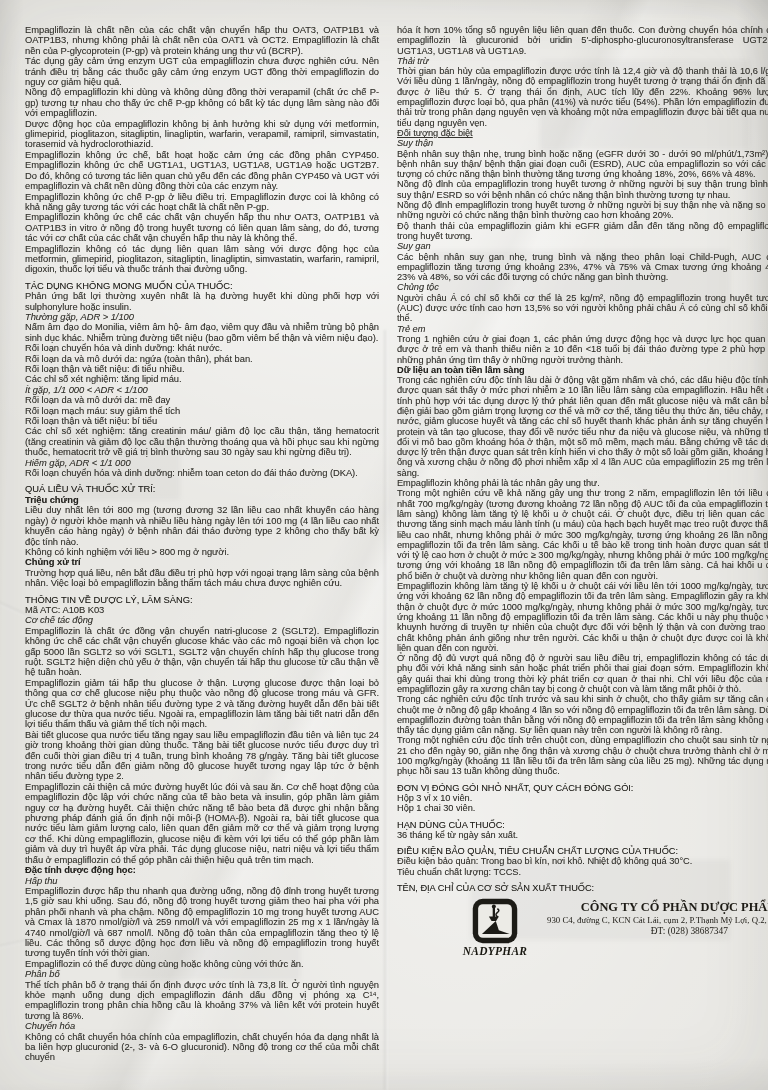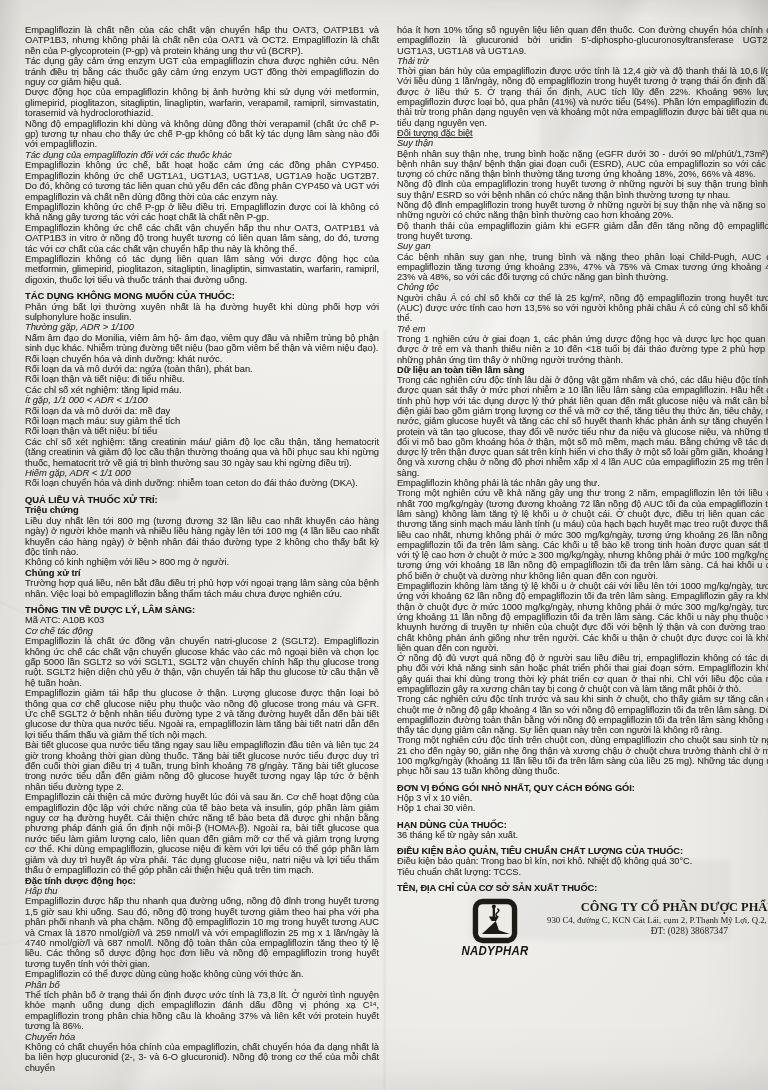--- a/index.html
+++ b/index.html
@@ -33,26 +33,26 @@
     background:linear-gradient(to bottom, rgba(0,0,0,0.07), rgba(255,255,255,0.35)); }
   .ghost {
     position:absolute; pointer-events:none; background:rgba(88,88,84,0.05);
     filter:blur(2.5px); border-radius:3px;
   }
   .col { position:absolute; top:25px; }
   .col-left  { left:25px;  width:354px; font-size:9.4px; line-height:10.4px; }
   .col-right { left:397px; width:384px; font-size:9.25px; line-height:10.3px; }
   .col p { margin:0; text-align:justify; letter-spacing:-0.05px;
            text-shadow:0 0 0.5px rgba(40,38,32,0.35); }
-  .t-h  { font-weight:bold; color:#1d1c18; margin-top:6px !important; text-align:center; }
+  .t-h  { font-weight:normal; color:#1d1c18; margin-top:6px !important; text-align:center; }
   .t-b  { font-weight:bold; color:#23221e; }
   .t-i  { font-style:italic; }
   .t-iu { text-decoration:underline; }
   .mfr { display:flex; align-items:flex-start; margin-top:5px; margin-left:58px; gap:12px; width:330px; }
-  .logo-box { width:80px; text-align:center; flex:0 0 auto; }
+  .logo-box { width:80px; text-align:center; flex:0 0 auto;font-family:Liberation Serif, serif; }
   .logo-name { font-weight:bold; font-style:italic; font-size:12px; color:#17160f;
                letter-spacing:0.3px; transform:scaleX(0.95); margin-top:-1px; }
   .company { flex:1; font-family:"Liberation Serif", serif; color:#1d1b15; text-align:center; padding-top:4px; }
   .company-name { font-weight:bold; font-size:12.4px; white-space:nowrap; }
   .company-address { font-size:8.8px; white-space:nowrap; margin-top:2px; }
   .company-phone { font-size:9.4px; margin-top:1px; }
 </style>
 </head>
 <body>
 
@@ -63,23 +63,22 @@
   <div class="crease d2"></div>
   <div class="ghost" style="left:540px; top:60px; width:210px; height:90px;"></div>
   <div class="ghost" style="left:430px; top:250px; width:300px; height:60px;"></div>
   <div class="ghost" style="left:60px;  top:430px; width:120px; height:70px;"></div>
   <div class="ghost" style="left:470px; top:860px; width:260px; height:80px;"></div>
   <div class="ghost" style="left:120px; top:940px; width:180px; height:40px;"></div>
 
   <div class="col col-left" id="col-left">
       <p class="t-p">Empagliflozin là chất nền của các chất vận chuyển hấp thu OAT3, OATP1B1 và OATP1B3, nhưng không phải là chất nền của OAT1 và OCT2. Empagliflozin là chất nền của P-glycoprotein (P-gp) và protein kháng ung thư vú (BCRP).</p>
       <p class="t-p">Tác dụng gây cảm ứng enzym UGT của empagliflozin chưa được nghiên cứu. Nên tránh điều trị bằng các thuốc gây cảm ứng enzym UGT đồng thời empagliflozin do nguy cơ giảm hiệu quả.</p>
+      <p class="t-p">Nồng độ empagliflozin khi dùng và không dùng đồng thời verapamil (chất ức chế P-gp) tương tự nhau cho thấy ức chế P-gp không có bất kỳ tác dụng lâm sàng nào đối với empagliflozin.</p>
       <p class="t-p">Dược động học của empagliflozin không bị ảnh hưởng khi sử dụng với metformin, glimepirid, pioglitazon, sitagliptin, linagliptin, warfarin, verapamil, ramipril, simvastatin, torasemid và hydroclorothiazid.</p>
-      <p class="t-p">Nồng độ empagliflozin khi dùng và không dùng đồng thời verapamil (chất ức chế P-gp) tương tự nhau cho thấy ức chế P-gp không có bất kỳ tác dụng lâm sàng nào đối với empagliflozin.</p>
-      <p class="t-i">Tác dụng của empagliflozin đối với các thuốc khác</p>
       <p class="t-p">Empagliflozin không ức chế, bất hoạt hoặc cảm ứng các đồng phân CYP450. Empagliflozin không ức chế UGT1A1, UGT1A3, UGT1A8, UGT1A9 hoặc UGT2B7. Do đó, không có tương tác liên quan chủ yếu đến các đồng phân CYP450 và UGT với empagliflozin và chất nền dùng đồng thời của các enzym này.</p>
       <p class="t-p">Empagliflozin không ức chế P-gp ở liều điều trị. Empagliflozin được coi là không có khả năng gây tương tác với các hoạt chất là chất nền P-gp.</p>
       <p class="t-p">Empagliflozin không ức chế các chất vận chuyển hấp thu như OAT3, OATP1B1 và OATP1B3 in vitro ở nồng độ trong huyết tương có liên quan lâm sàng, do đó, tương tác với cơ chất của các chất vận chuyển hấp thu này là không thể.</p>
       <p class="t-p">Empagliflozin không có tác dụng liên quan lâm sàng với dược động học của metformin, glimepirid, pioglitazon, sitagliptin, linagliptin, simvastatin, warfarin, ramipril, digoxin, thuốc lợi tiểu và thuốc tránh thai đường uống.</p>
       <p class="t-h">TÁC DỤNG KHÔNG MONG MUỐN CỦA THUỐC:</p>
       <p class="t-p">Phản ứng bất lợi thường xuyên nhất là hạ đường huyết khi dùng phối hợp với sulphonylure hoặc insulin.</p>
       <p class="t-i">Thường gặp, ADR &gt; 1/100</p>
       <p class="t-p">Nấm âm đạo do Monilia, viêm âm hộ- âm đạo, viêm quy đầu và nhiễm trùng bộ phận sinh dục khác. Nhiễm trùng đường tiết niệu (bao gồm viêm bể thận và viêm niệu đạo).</p>
       <p class="t-p">Rối loạn chuyển hóa và dinh dưỡng: khát nước.</p>
       <p class="t-p">Rối loạn da và mô dưới da: ngứa (toàn thân), phát ban.</p>

